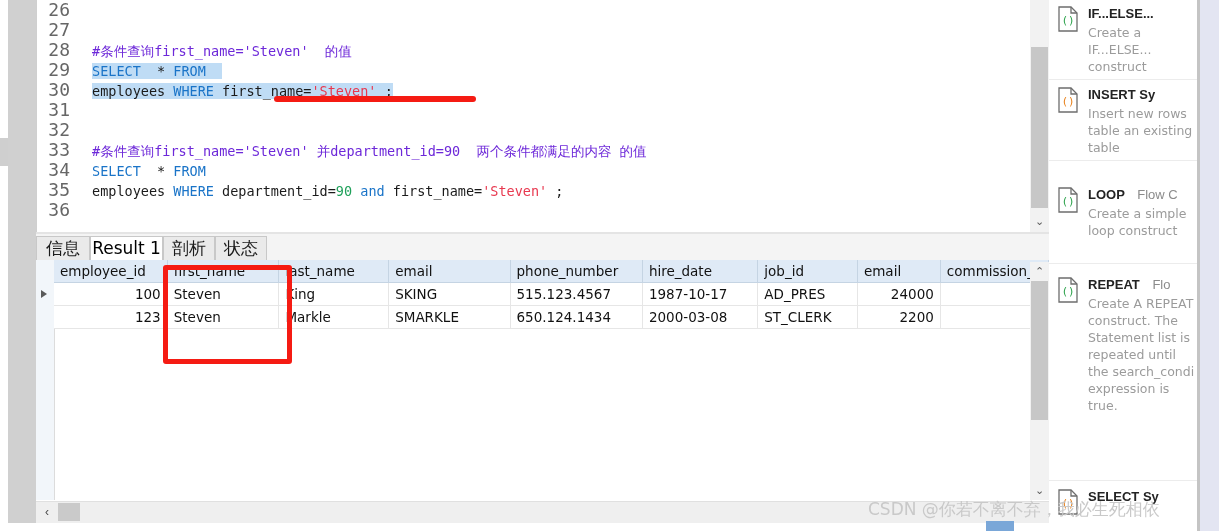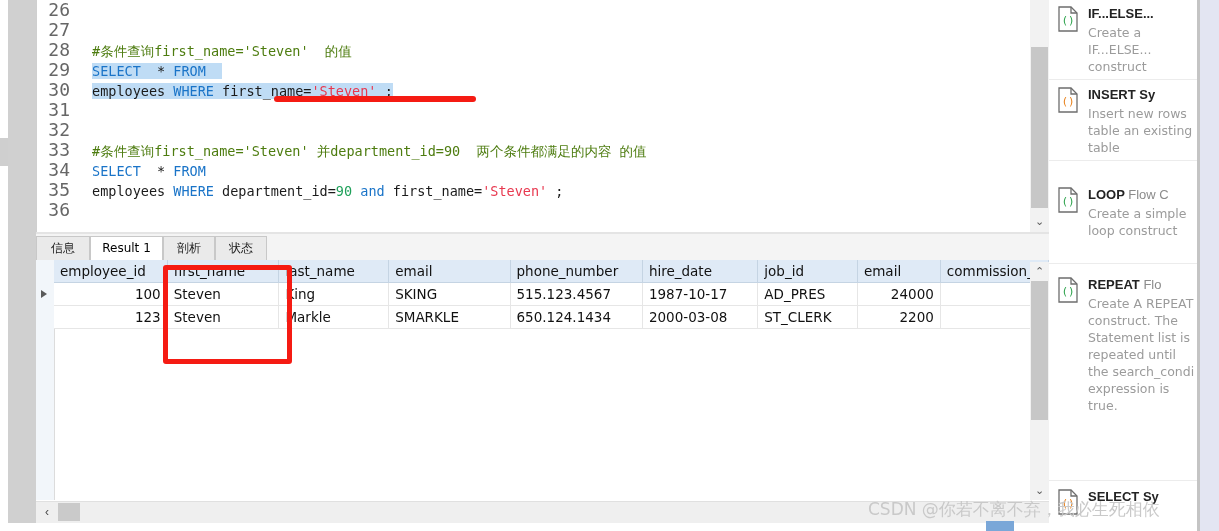--- a/index.html
+++ b/index.html
@@ -31,21 +31,21 @@
   .ln{
     display:inline-block;width:34px;text-align:right;
     color:#666;font-family:"DejaVu Sans Mono","Liberation Mono",monospace;
     font-size:18px;
   }
   .codeline{height:20px;line-height:20px;}
   .txt{display:inline-block;margin-left:22px;}
   .kw{color:#1a74c8;}
   .str{color:#e8384f;}
   .num{color:#1fa05a;}
-  .cmt{color:#4d7c0f;}
+  .cmt{color:#6d28d9;}
   .plain{color:#1b1b1b;}
   .sel{background:#bfdcf5;}
   .caret{
     display:inline-block;width:1px;height:15px;background:#000;
     vertical-align:-3px;margin-right:-1px;
   }
 
   
   .red-underline{
     position:absolute;left:238px;top:96px;width:202px;height:6px;
@@ -65,21 +65,21 @@
 
   
   .tabstrip{
     position:absolute;left:36px;top:234px;width:1013px;height:26px;
     background:#f4f4f4;border-bottom:1px solid #c8c8c8;
   }
   .tab{
     position:absolute;top:2px;height:24px;line-height:23px;
     border:1px solid #c8c8c8;border-bottom:none;
     background:#eaeaea;color:#1b1b1b;
-    font-size:12px;text-align:center;
+    font-size:17px;text-align:center;
     font-family:"DejaVu Sans","Liberation Sans",sans-serif;
     box-sizing:border-box;
   }
   .tab.active{background:#ffffff;color:#000;height:25px;}
 
   
   .grid-wrap{
     position:absolute;left:36px;top:260px;width:1013px;height:240px;
     background:#ffffff;overflow:hidden;
   }
@@ -134,21 +134,21 @@
     border-bottom:1px solid #ececec;box-sizing:border-box;
   }
   .snip-icon{
     position:absolute;left:8px;top:6px;width:22px;height:26px;
   }
   .snip-title{
     position:absolute;left:39px;top:6px;width:109px;
     font-family:Liberation Sans, sans-serif;
     font-size:13px;font-weight:bold;color:#232323;white-space:nowrap;overflow:hidden;
   }
-  .snip-title .sub{font-weight:normal;color:#8b8b8b;}
+  .snip-title .sub{font-weight:normal;color:#8b8b8b;margin-left:9px;}
   .snip-desc{
     position:absolute;left:39px;top:24px;width:112px;
     font-family:"DejaVu Sans","Liberation Sans",sans-serif;
     font-size:12.5px;color:#9b9b9b;line-height:17px;
     overflow:hidden;
   }
 
   
   .bgwin{position:absolute;left:1197px;top:0;width:22px;height:531px;background:#e3e5f2;overflow:hidden;}
   .bgwin-edge{position:absolute;left:1197px;top:0;width:3px;height:531px;background:#c4c4c4;}

